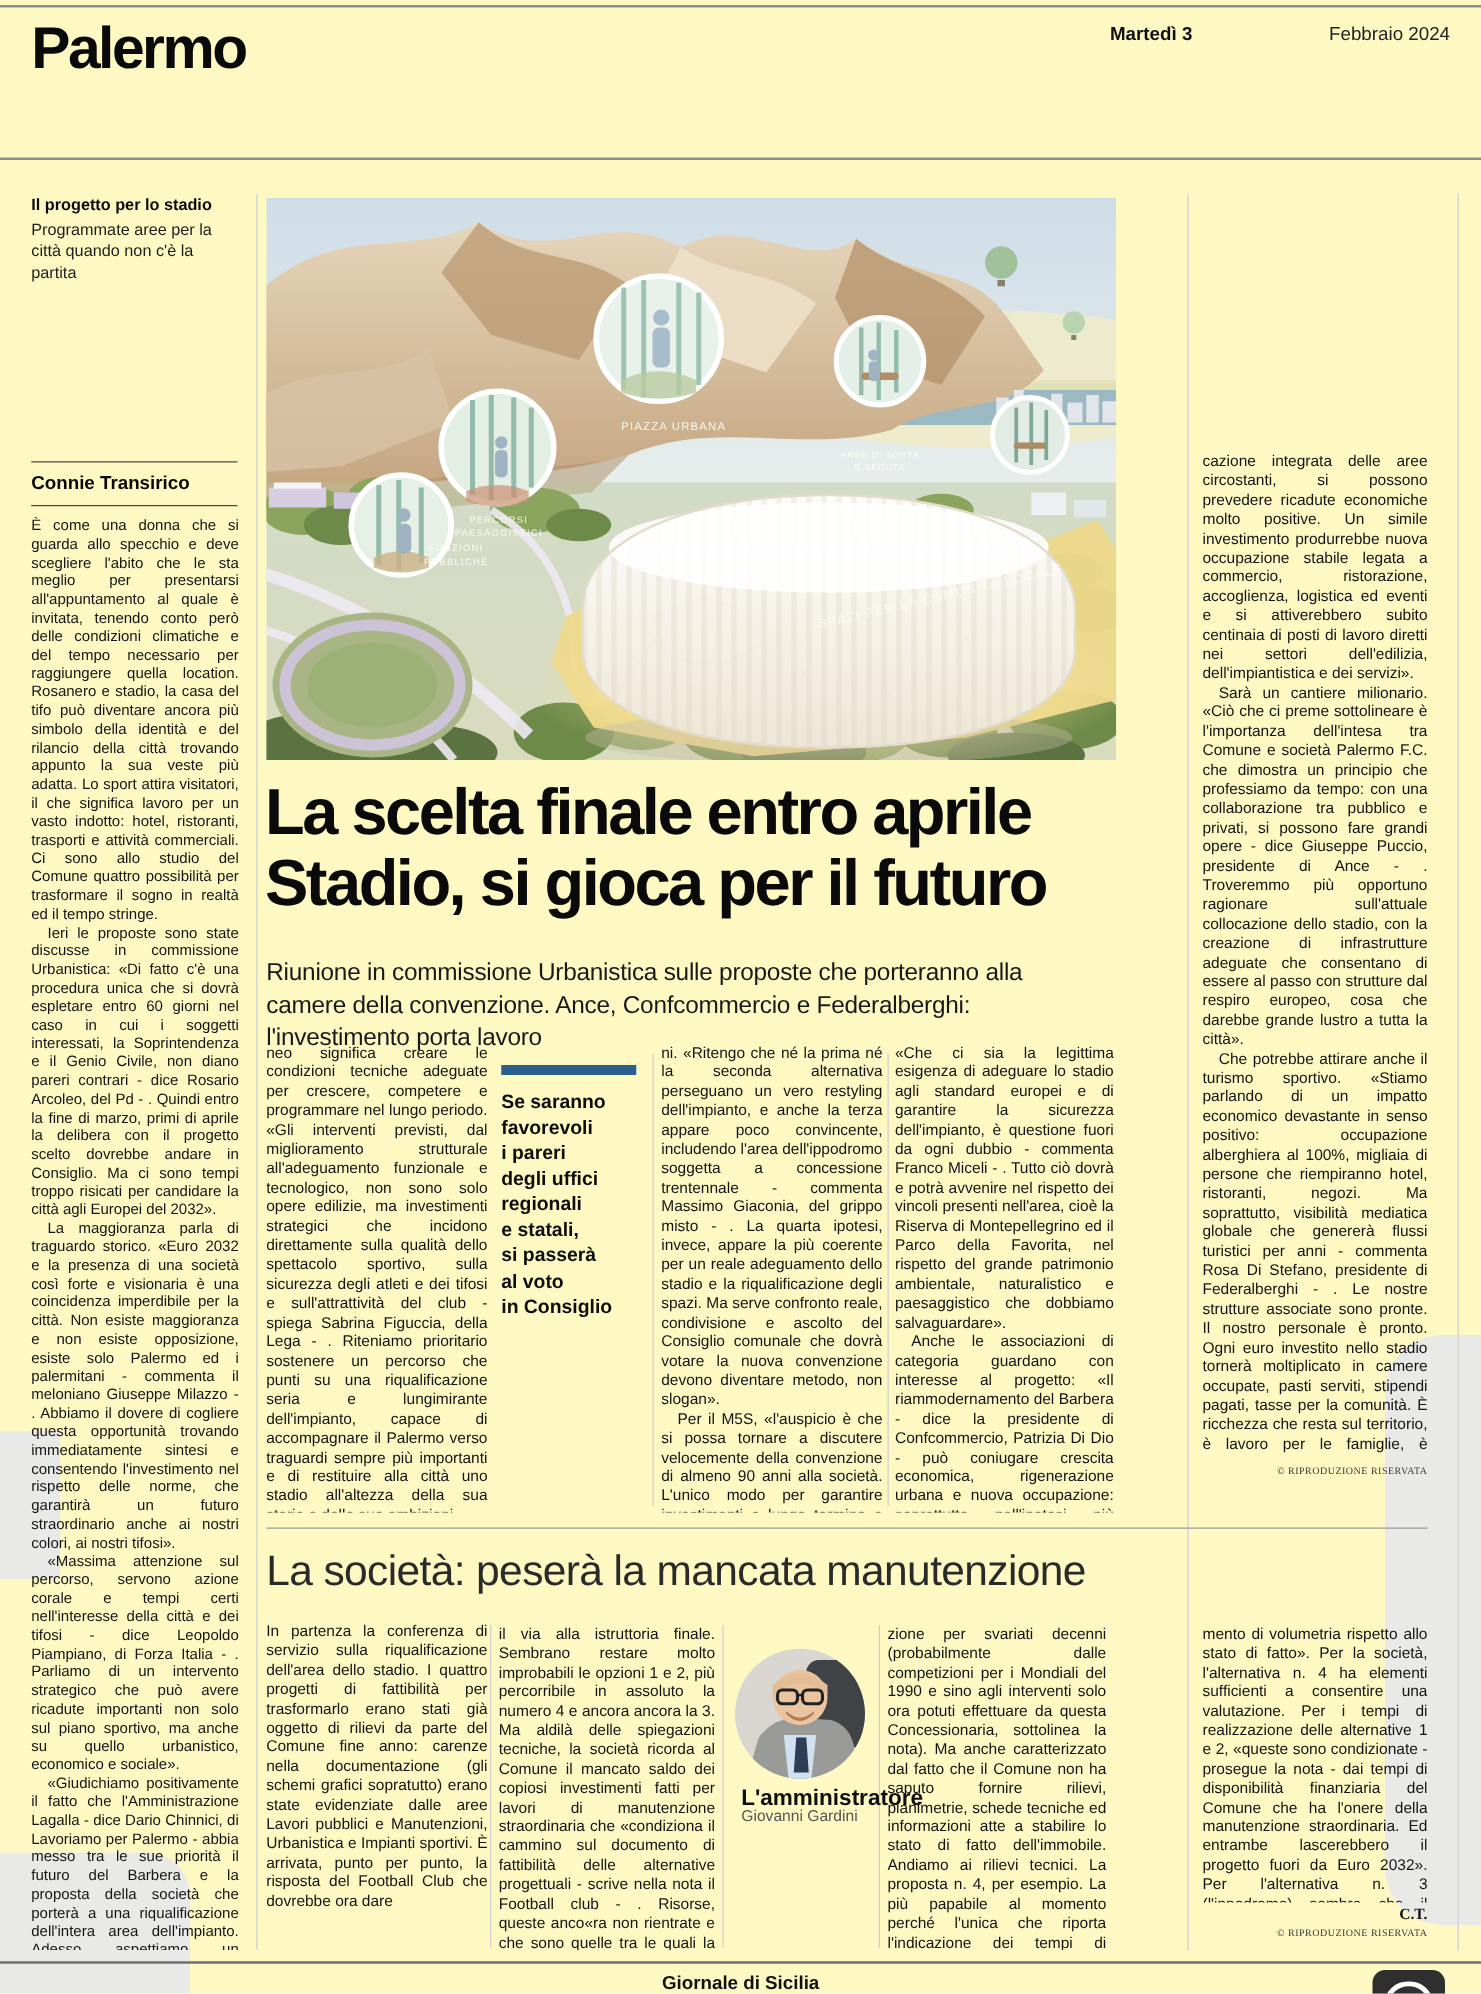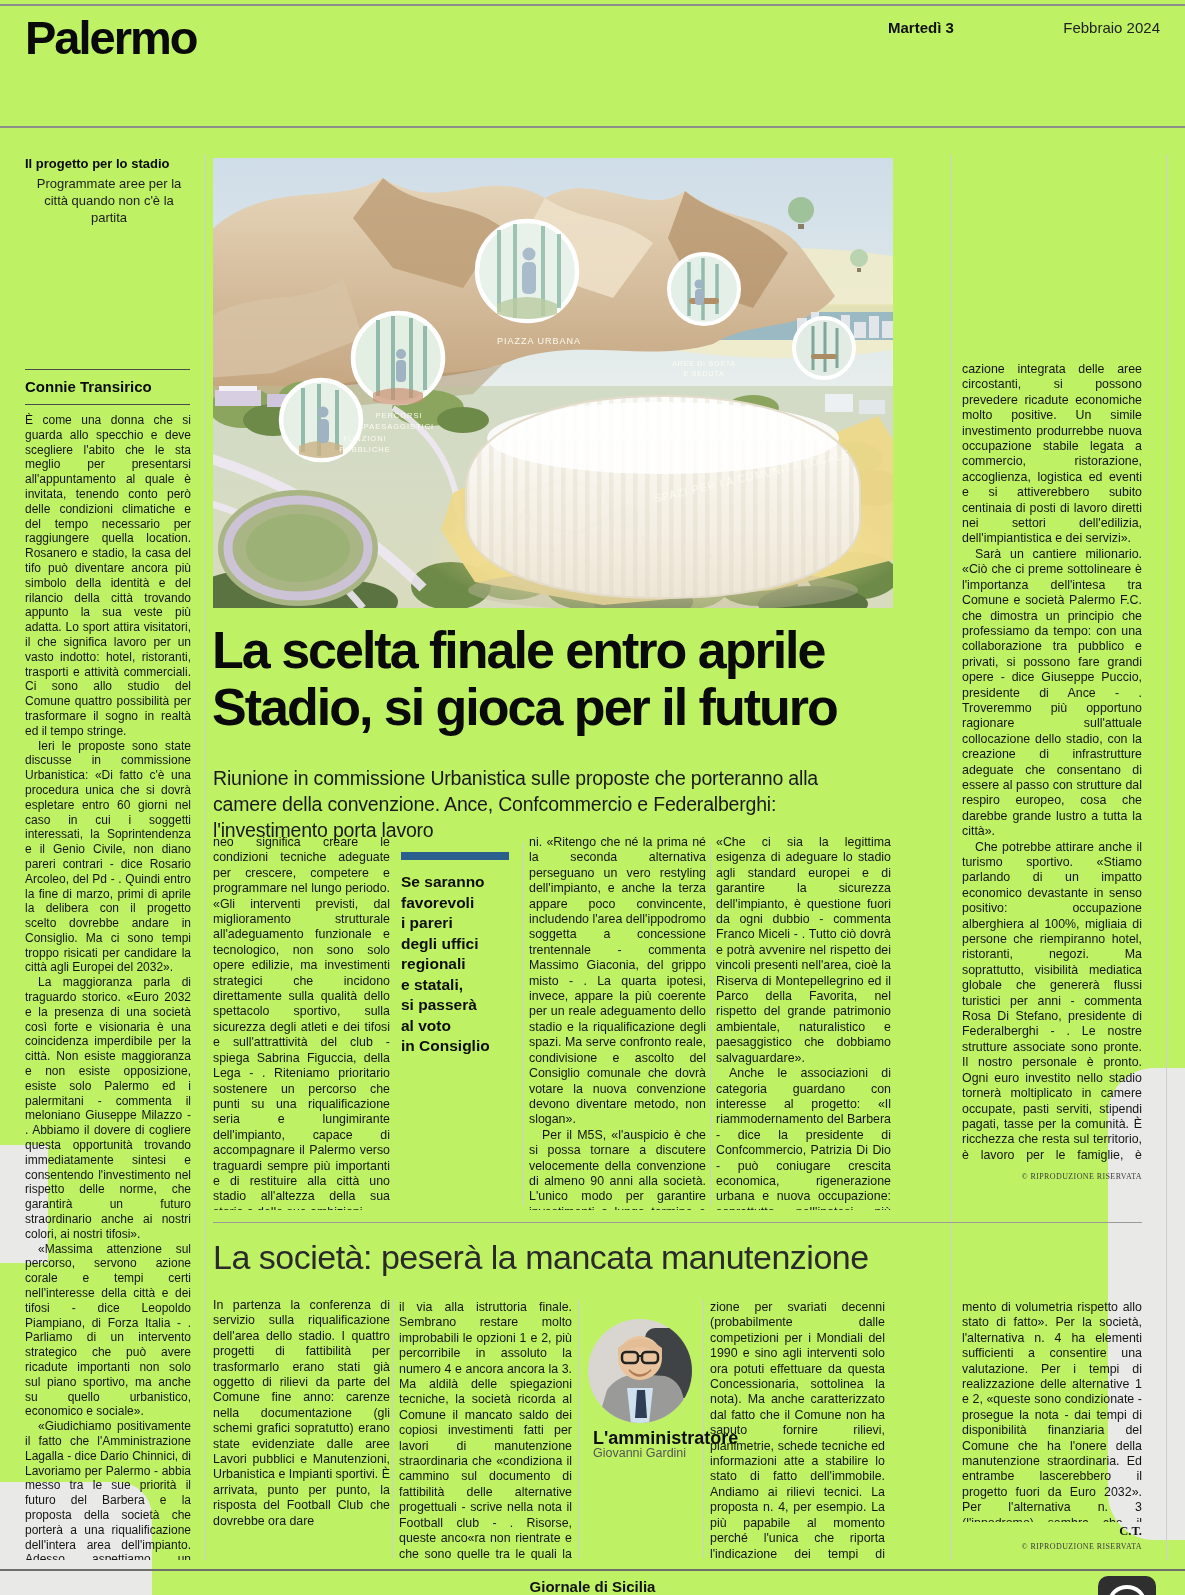--- a/index.html
+++ b/index.html
@@ -1,16 +1,16 @@
 <!DOCTYPE html>
 <html lang="it"><head>
 <meta charset="utf-8">
 <style>
   html,body{margin:0;padding:0;background:#ffffff;}
-  .page{position:relative;width:1185px;height:1595px;background:#bef264;overflow:hidden;
+  .page{position:relative;width:1185px;height:1595px;background:#fef9c3;overflow:hidden;
         font-family:"Liberation Sans",sans-serif;color:#111;}
   .abs{position:absolute;}
   .hr{position:absolute;background:#8d8d8d;height:2px;}
   .vr{position:absolute;background:#cfcfcf;width:1px;}
   .watermark{position:absolute;background:#e9e9e8;z-index:0;}
   .z{z-index:2;}
 
   
   .masthead-title{font-size:47px;font-weight:700;letter-spacing:-2px;color:#0a0a0a;}
   .masthead-day{font-size:15px;font-weight:700;color:#111;}
@@ -72,21 +72,21 @@
   <div class="vr" style="left:950px;top:155px;height:1405px;"></div>
   <div class="vr" style="left:1166px;top:155px;height:1405px;"></div>
   <div class="vr" style="left:522px;top:843px;height:362px;"></div>
   <div class="vr" style="left:710px;top:843px;height:362px;"></div>
   <div class="vr" style="left:392px;top:1300px;height:258px;"></div>
   <div class="vr" style="left:578px;top:1300px;height:258px;"></div>
   <div class="vr" style="left:703px;top:1300px;height:258px;"></div>
 
   <div class="abs z" style="left:25px;top:156px;width:168px;">
     <div class="kicker">Il progetto per lo stadio</div>
-    <div class="dek" style="margin-top:3px;text-align:center;">Programmate aree per la città quando non c'è la partita</div>
+    <div class="dek" style="margin-top:3px;">Programmate aree per la città quando non c'è la partita</div>
   </div>
   <div class="rulethin" style="left:25px;top:369px;width:165px;"></div>
   <div class="abs byline z" style="left:25px;top:378px;">Connie Transirico</div>
   <div class="rulethin" style="left:25px;top:404px;width:165px;"></div>
 
   <div class="colbox serif rail-body" style="left:25px;top:413px;width:166px;height:1147px;">
     <p>È come una donna che si guarda allo specchio e deve scegliere l'abito che le sta meglio per presentarsi all'appuntamento al quale è invitata, tenendo conto però delle condizioni climatiche e del tempo necessario per raggiungere quella location. Rosanero e stadio, la casa del tifo può diventare ancora più simbolo della identità e del rilancio della città trovando appunto la sua veste più adatta. Lo sport attira visitatori, il che significa lavoro per un vasto indotto: hotel, ristoranti, trasporti e attività commerciali. Ci sono allo studio del Comune quattro possibilità per trasformare il sogno in realtà ed il tempo stringe.</p>
     <p class="ind">Ieri le proposte sono state discusse in commissione Urbanistica: «Di fatto c'è una procedura unica che si dovrà espletare entro 60 giorni nel caso in cui i soggetti interessati, la Soprintendenza e il Genio Civile, non diano pareri contrari - dice Rosario Arcoleo, del Pd - . Quindi entro la fine di marzo, primi di aprile la delibera con il progetto scelto dovrebbe andare in Consiglio. Ma ci sono tempi troppo risicati per candidare la città agli Europei del 2032».</p>
     <p class="ind">La maggioranza parla di traguardo storico. «Euro 2032 e la presenza di una società così forte e visionaria è una coincidenza imperdibile per la città. Non esiste maggioranza e non esiste opposizione, esiste solo Palermo ed i palermitani - commenta il meloniano Giuseppe Milazzo - . Abbiamo il dovere di cogliere questa opportunità trovando immediatamente sintesi e consentendo l'investimento nel rispetto delle norme, che garantirà un futuro straordinario anche ai nostri colori, ai nostri tifosi».</p>
     <p class="ind">«Massima attenzione sul percorso, servono azione corale e tempi certi nell'interesse della città e dei tifosi - dice Leopoldo Piampiano, di Forza Italia - . Parliamo di un intervento strategico che può avere ricadute importanti non solo sul piano sportivo, ma anche su quello urbanistico, economico e sociale».</p>

